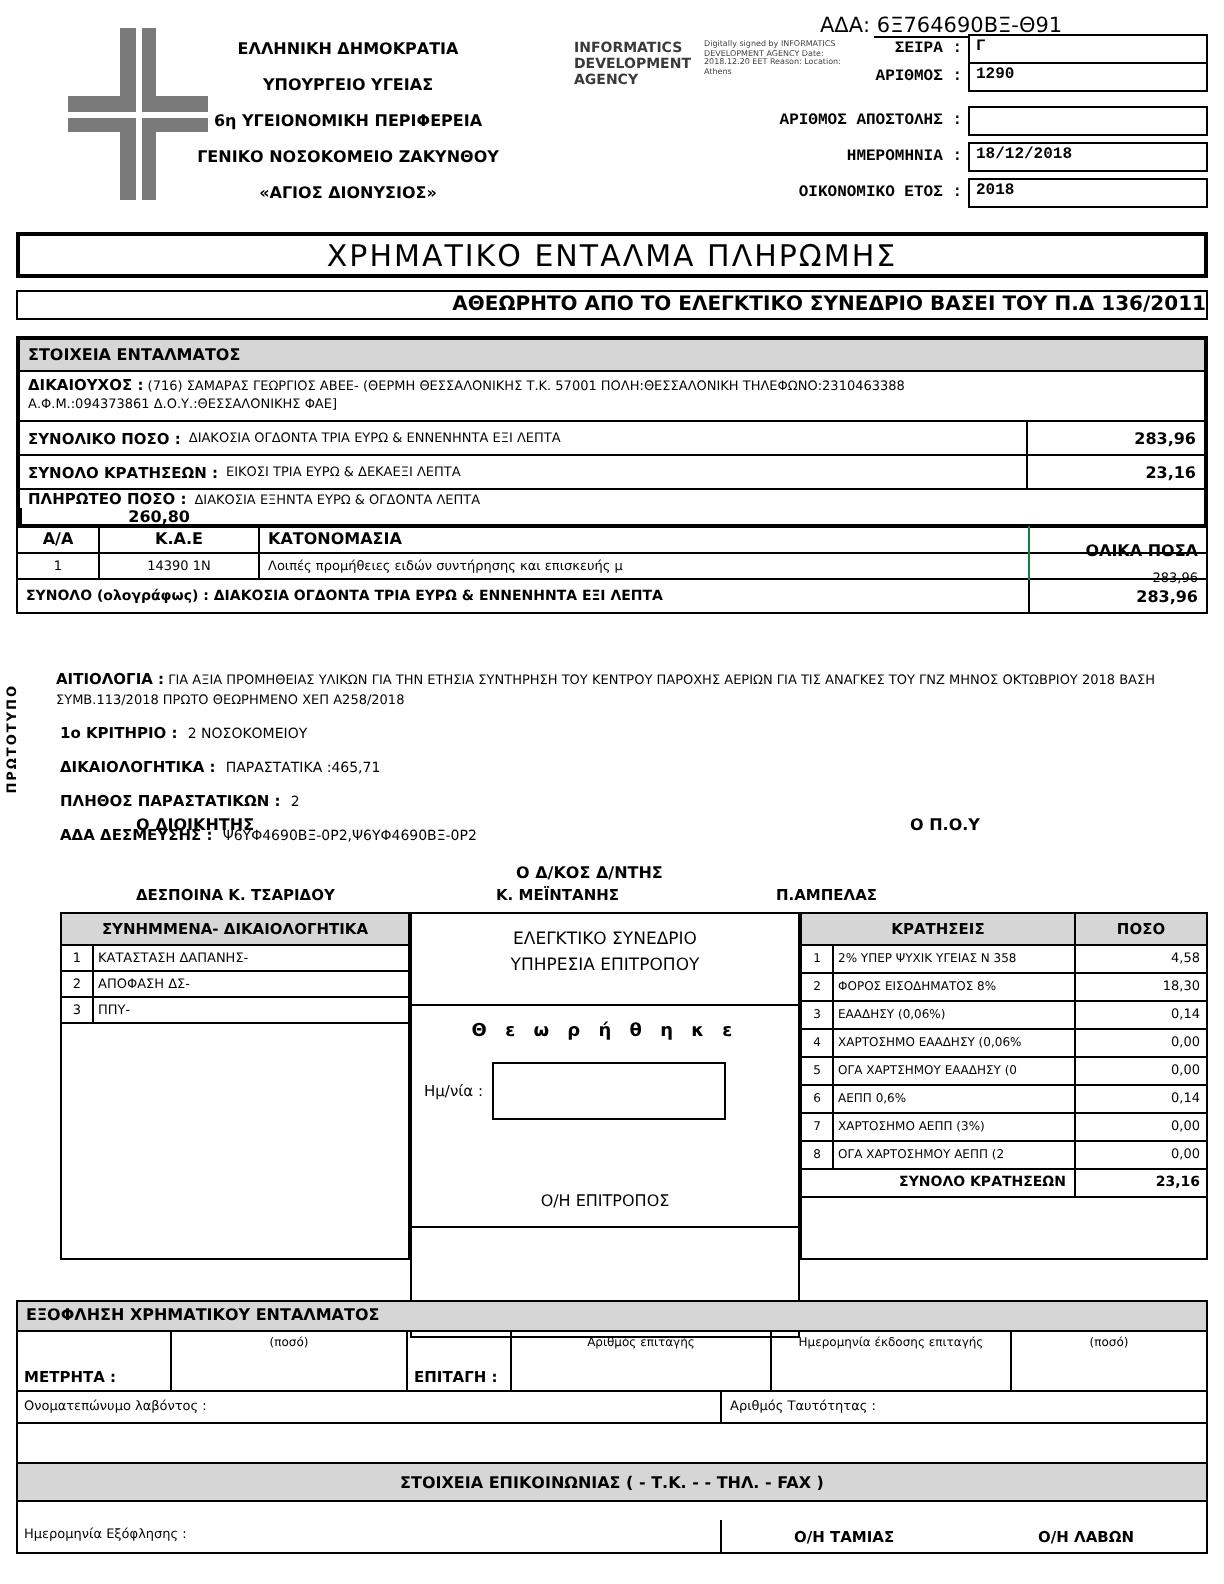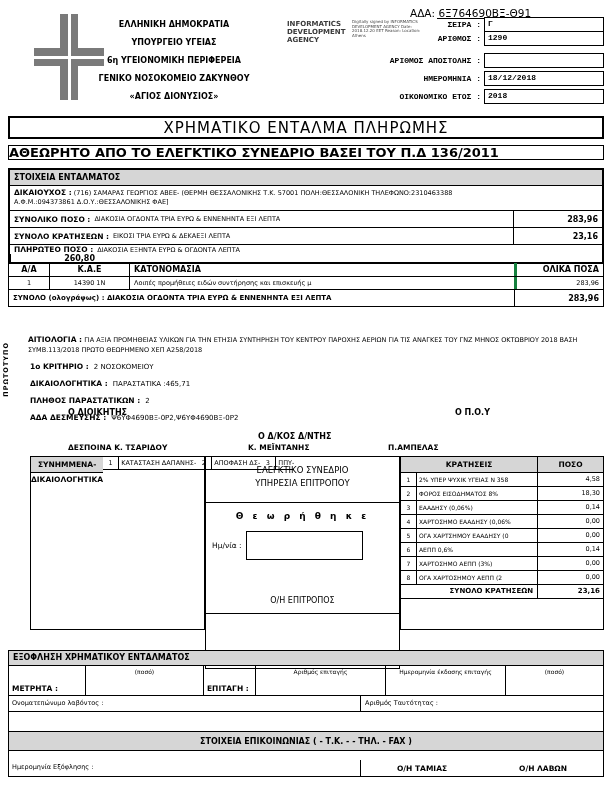--- a/index.html
+++ b/index.html
@@ -14,21 +14,21 @@
   #ada-line { left:437px; top:18px; width:167px; height:1px; background:#000; }
   #stamp { left:287px; top:20px; width:148px; display:flex; gap:3px; }
   .stamp-agency { width:62px; font-size:7px; line-height:8px; color:#3a3a3a; font-weight:bold; }
   .stamp-details { width:80px; font-size:4px; line-height:4.6px; color:#444; }
   .hfield { position:absolute; right:8px; display:flex; align-items:center; height:16px;font-family:Liberation Mono, monospace; }
   .hfield .lbl { font-weight:bold; font-size:8px; margin-right:3px; white-space:nowrap; }
   .hbox { width:120px; height:15px; border:1px solid #000; font-size:8px; font-weight:bold; padding:1px 3px; background:#fff; }
 
   
   #title-box { left:8px; top:116px; width:596px; height:23px; border:2px solid #000; text-align:center; font-size:15px; line-height:20px; letter-spacing:1px; }
-  #subtitle-box { left:8px; top:145px; width:596px; height:15px; border:1.5px solid #000; text-align:left; font-weight:bold; font-size:13px; line-height:13px; }
+  #subtitle-box { left:8px; top:145px; width:596px; height:15px; border:1.5px solid #000; text-align:right; font-weight:bold; font-size:10px; line-height:13px; }
 
   
   #warrant { left:8px; top:168px; width:596px; border:2px solid #000; }
   .sec-head { background:#d6d6d6; font-weight:bold; font-size:8px; padding:3px 4px; border-bottom:1px solid #000; }
   .benef { padding:2px 4px 3px 4px; font-size:6.5px; border-bottom:1px solid #000; line-height:9px; }
   .benef .lbl { font-size:7.5px; font-weight:bold; }
   .amt-row { display:flex; border-bottom:1px solid #000; height:17px; align-items:stretch; }
   .amt-row:last-child { border-bottom:none;flex-direction:column; }
   .amt-left { flex:1; padding:0 4px; display:flex; align-items:center; }
   .amt-left .lbl { font-weight:bold; font-size:7.5px; margin-right:4px; white-space:nowrap; }
@@ -36,39 +36,39 @@
   .amt-val { width:89px; border-left:1px solid #000; display:flex; align-items:center; justify-content:flex-end; font-weight:bold; font-size:8px; padding-right:4px; }
 
   
   #kae { left:8px; top:262px; width:596px; border:1.5px solid #000; }
   .krow { display:flex; align-items:stretch; }
   .khead { height:14px; font-weight:bold; font-size:8px; border-bottom:1px solid #000; }
   .kdata { height:13px; font-size:6.5px; border-bottom:1px solid #000; }
   .c-aa { width:40px; text-align:center; display:flex; align-items:center; justify-content:center; }
   .c-kae { width:80px; border-left:1px solid #000; text-align:center; display:flex; align-items:center; justify-content:center; }
   .c-name { flex:1; border-left:1px solid #000; padding:0 4px; display:flex; align-items:center; }
-  .c-total { width:89px; border-left:3px solid #15803d; padding:1px 4px; display:flex; align-items:center; justify-content:flex-end; }
+  .c-total { width:89px; border-left:1px solid #15803d; padding:12px 4px; display:flex; align-items:center; justify-content:flex-end; }
   .ktotal { height:16px; }
   .ktotal .t-lbl { flex:1; font-weight:bold; font-size:7px; padding:0 4px; display:flex; align-items:center; }
   .ktotal .t-val { width:89px; border-left:1px solid #000; font-weight:bold; font-size:8px; padding:0 4px; display:flex; align-items:center; justify-content:flex-end; }
 
   
   #details { left:8px; top:335px; width:596px; }
   #reason { font-size:6.5px; line-height:10px; padding-left:20px; }
   #reason .lbl { font-size:7.5px; font-weight:bold; }
   .d-item { padding-left:22px; margin-top:4px; line-height:9px; white-space:nowrap; }
   .d-item .lbl { font-weight:bold; font-size:7.5px; }
   .d-item .val { font-size:7px; }
   .sig-title { position:absolute; font-weight:bold; font-size:8px; white-space:nowrap; }
   .sig-name { position:absolute; font-weight:bold; font-size:7.5px; white-space:nowrap; }
 
   #watermark { left:2px; top:342px; writing-mode:vertical-rl; transform:rotate(180deg); font-size:6.5px; font-weight:bold; letter-spacing:1px; }
 
   
-  #attachments { left:30px; top:456px; width:175px; height:174px; border:1px solid #000; display:flex; flex-direction:row; }
+  #attachments { left:30px; top:456px; width:175px; height:174px; border:1px solid #000; display:flex; flex-direction:column; }
   #attachments .a-head { height:16px; background:#d6d6d6; border-bottom:1px solid #000; font-weight:bold; font-size:7.5px; text-align:center; line-height:15px; }
   .a-row { display:flex; height:13px; border-bottom:1px solid #000; font-size:6.5px; }
   .a-num { width:16px; border-right:1px solid #000; text-align:center; line-height:12px; }
   .a-txt { flex:1; padding-left:2px; line-height:12px; white-space:nowrap; overflow:hidden; }
 
   #audit { left:205px; top:456px; width:195px; height:213px; border:1px solid #000; display:flex; flex-direction:column; }
   .audit-top { height:46px; border-bottom:1px solid #000; text-align:center; font-size:8.5px; line-height:13px; padding-top:7px; }
   .audit-mid { position:relative; height:111px; border-bottom:1px solid #000; }
   .approved { text-align:center; font-weight:bold; font-size:9px; letter-spacing:3px; margin-top:8px; }
   .date-lbl { position:absolute; left:6px; top:38px; font-size:7.5px; }

